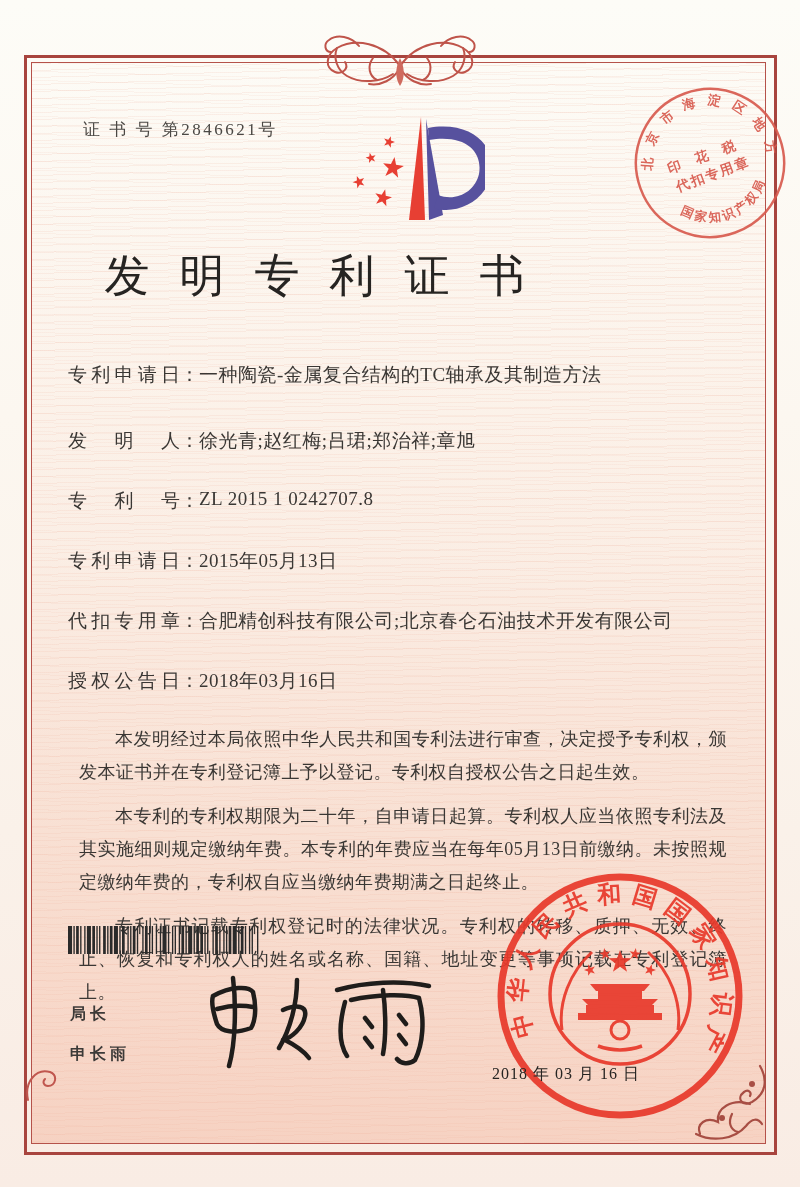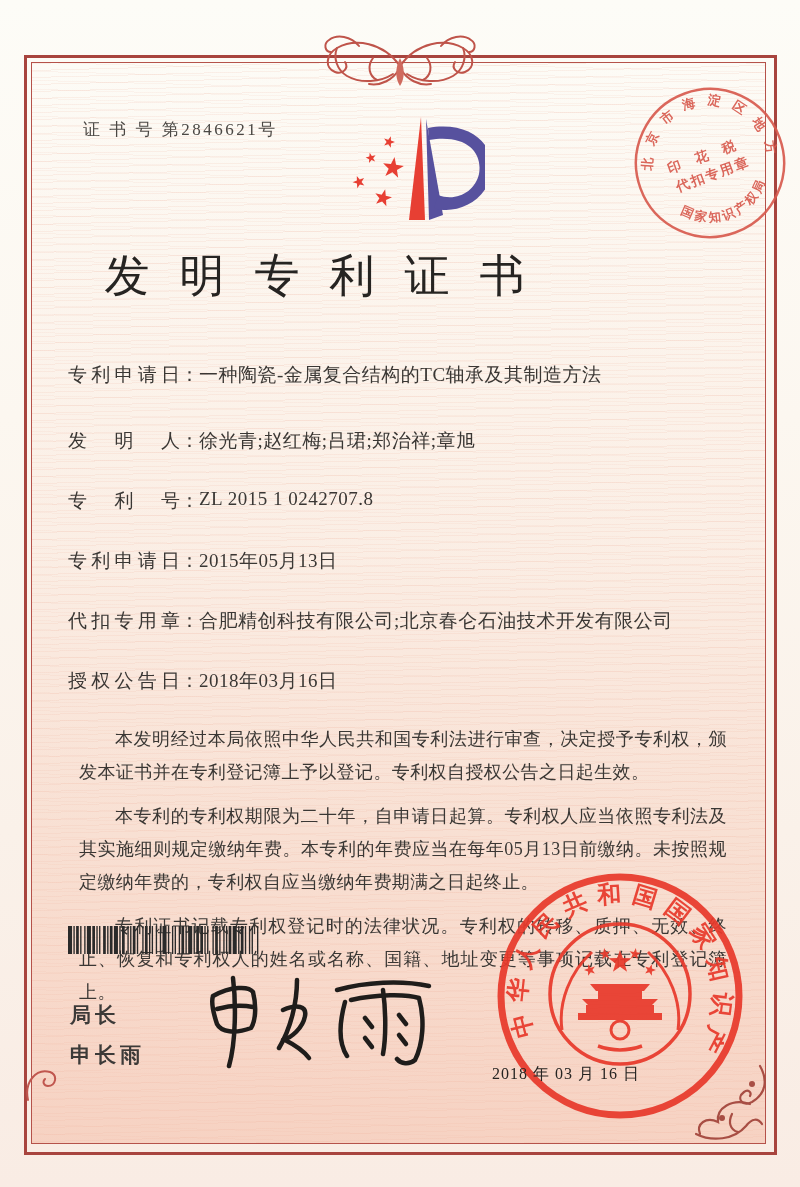--- a/index.html
+++ b/index.html
@@ -42,22 +42,22 @@
   .field-value{display:inline;letter-spacing:0.5px;}
   .row-0{top:362px;} .row-1{top:428px;} .row-2{top:488px;}
   .row-3{top:548px;} .row-4{top:608px;} .row-5{top:668px;}
   .body-text{
     position:absolute;left:68px;top:712px;width:670px;
     font-size:18px;line-height:33px;letter-spacing:0.4px;color:#3a3734;
   }
   .body-text p{margin:11px;text-indent:2em;text-align:justify;}
   .signer{
     position:absolute;left:70px;top:995px;
-    font-family:Liberation Sans, sans-serif;
-    font-size:21px;font-weight:600;letter-spacing:4px;color:#3c3a38;line-height:40px;
+    font-family:Liberation Mono, monospace;
+    font-size:16px;font-weight:600;letter-spacing:4px;color:#3c3a38;line-height:40px;
   }
   .seal-date{
     position:absolute;left:492px;top:1064px;z-index:6;
     font-size:16px;color:#262422;letter-spacing:1px;
   }
   .abs{position:absolute;}
   .z5{z-index:5;} .z4{z-index:4;} .z3{z-index:3;}
 </style>
 </head>
 <body>

